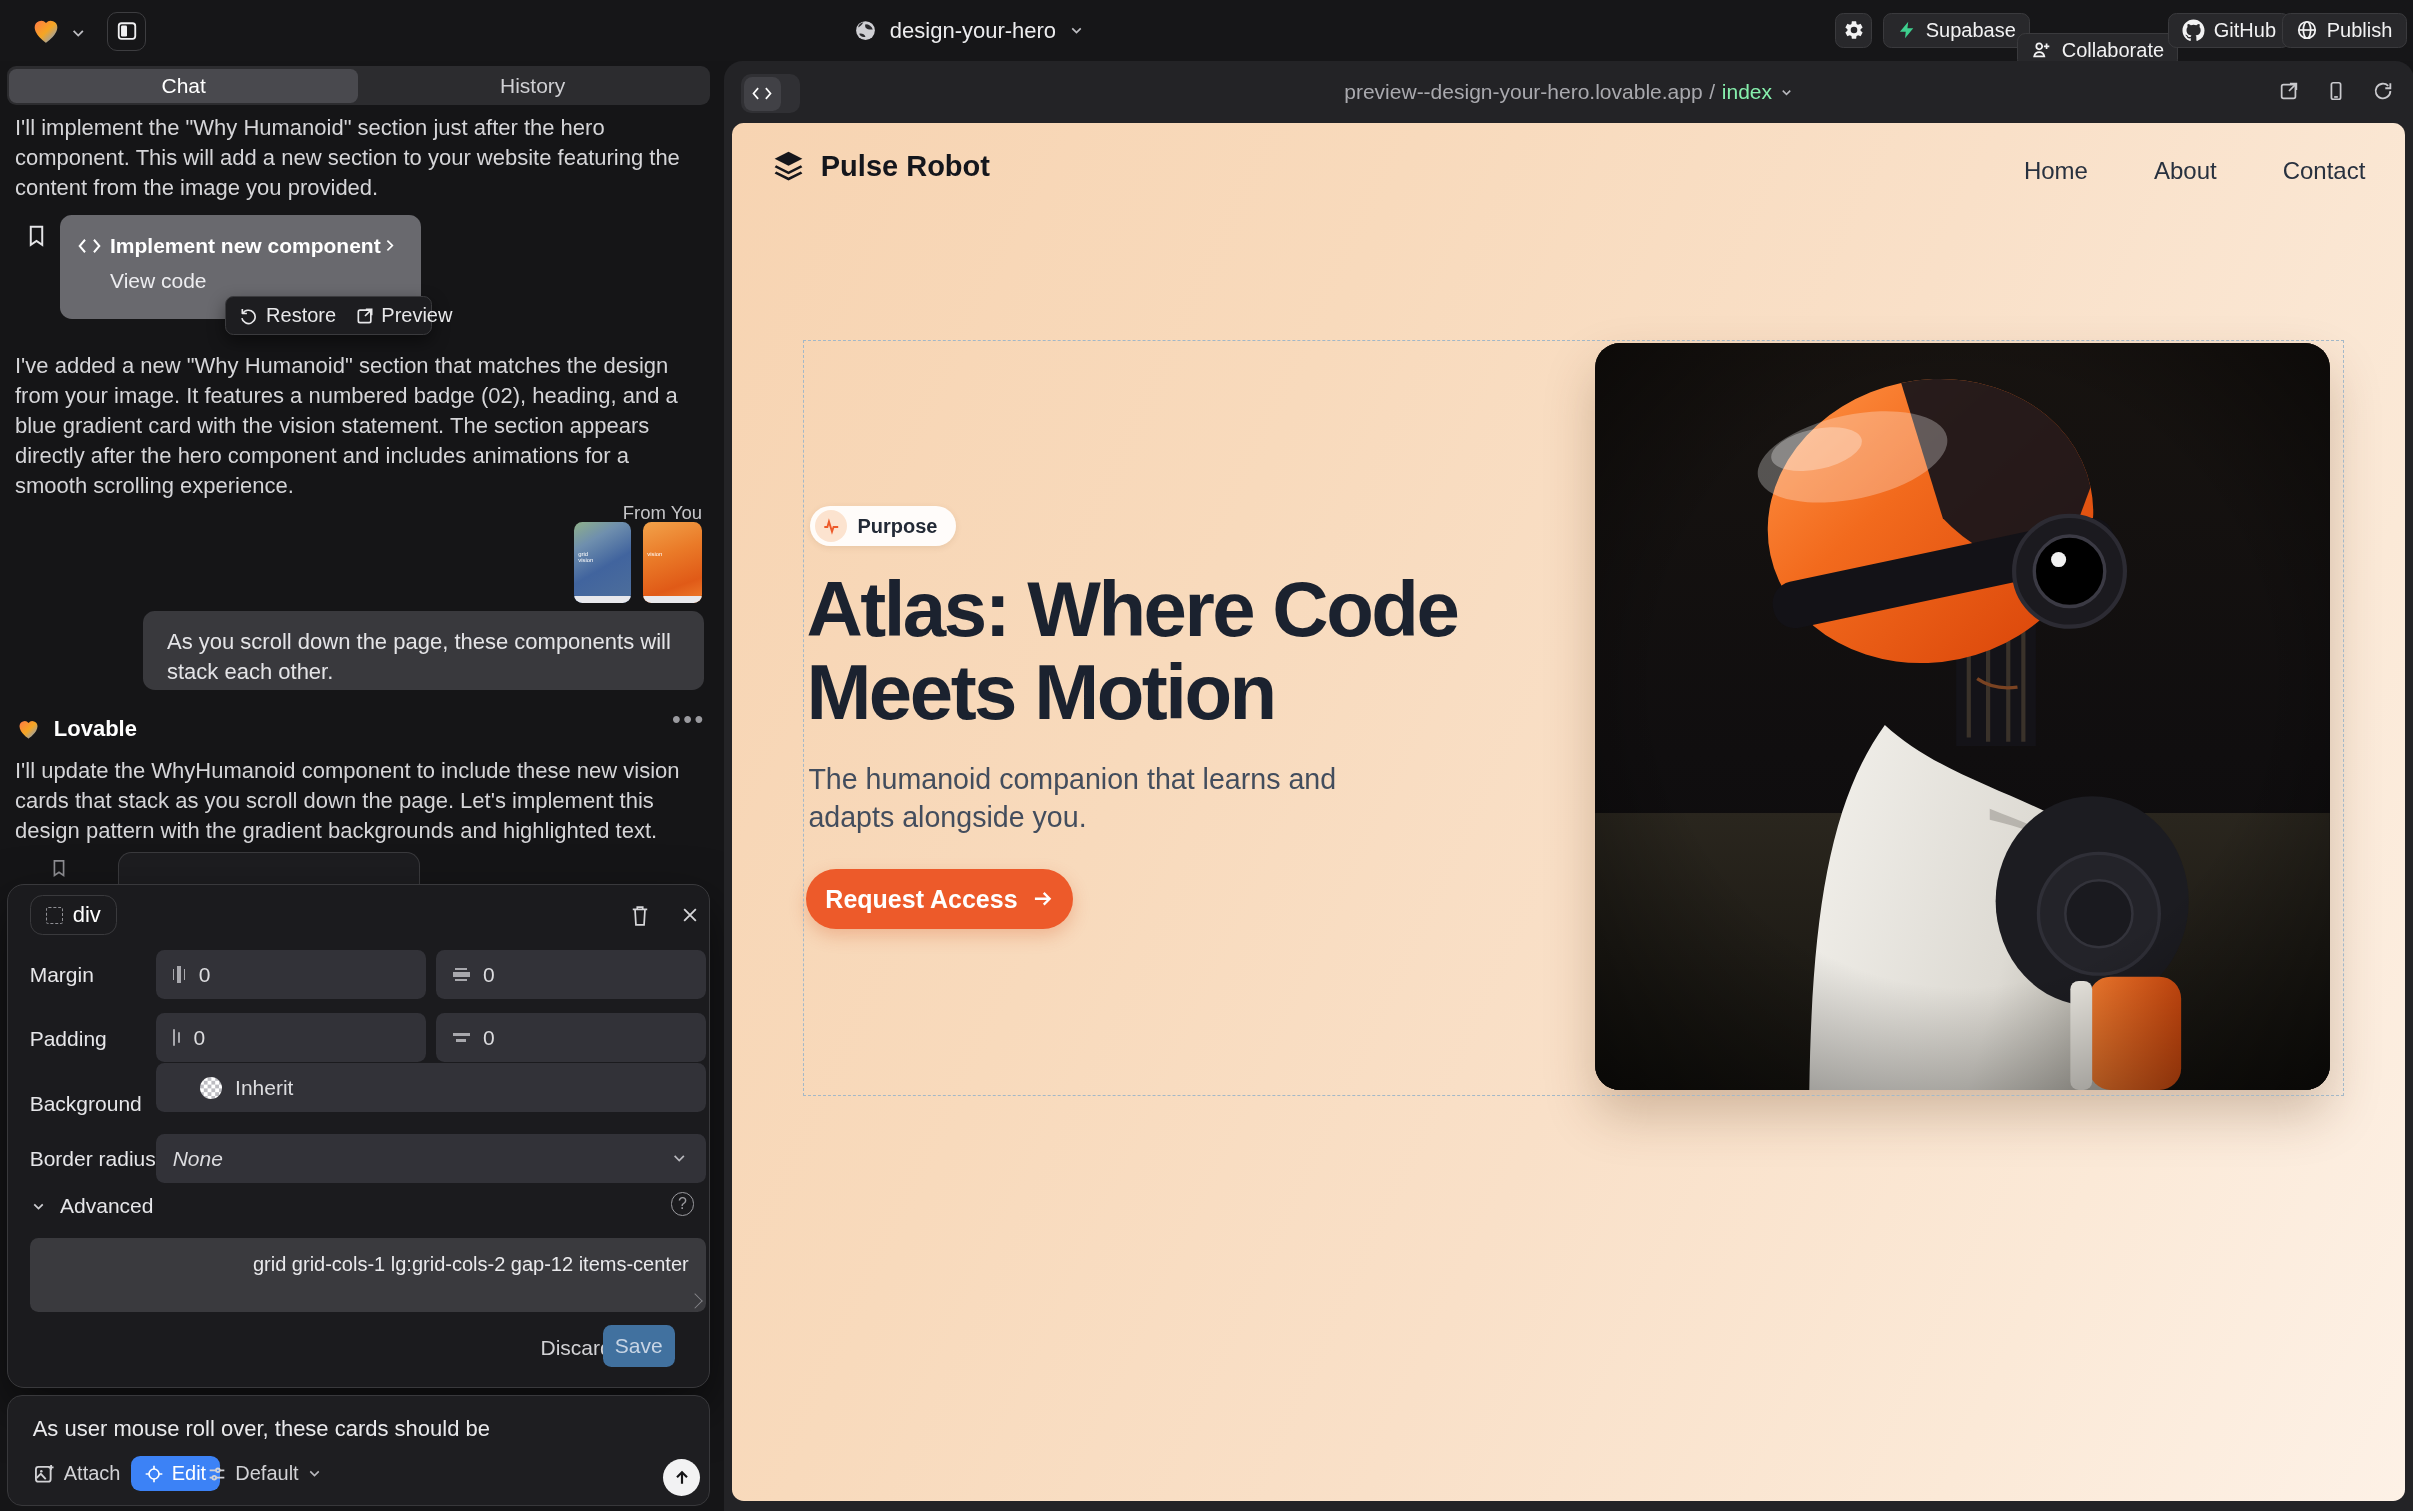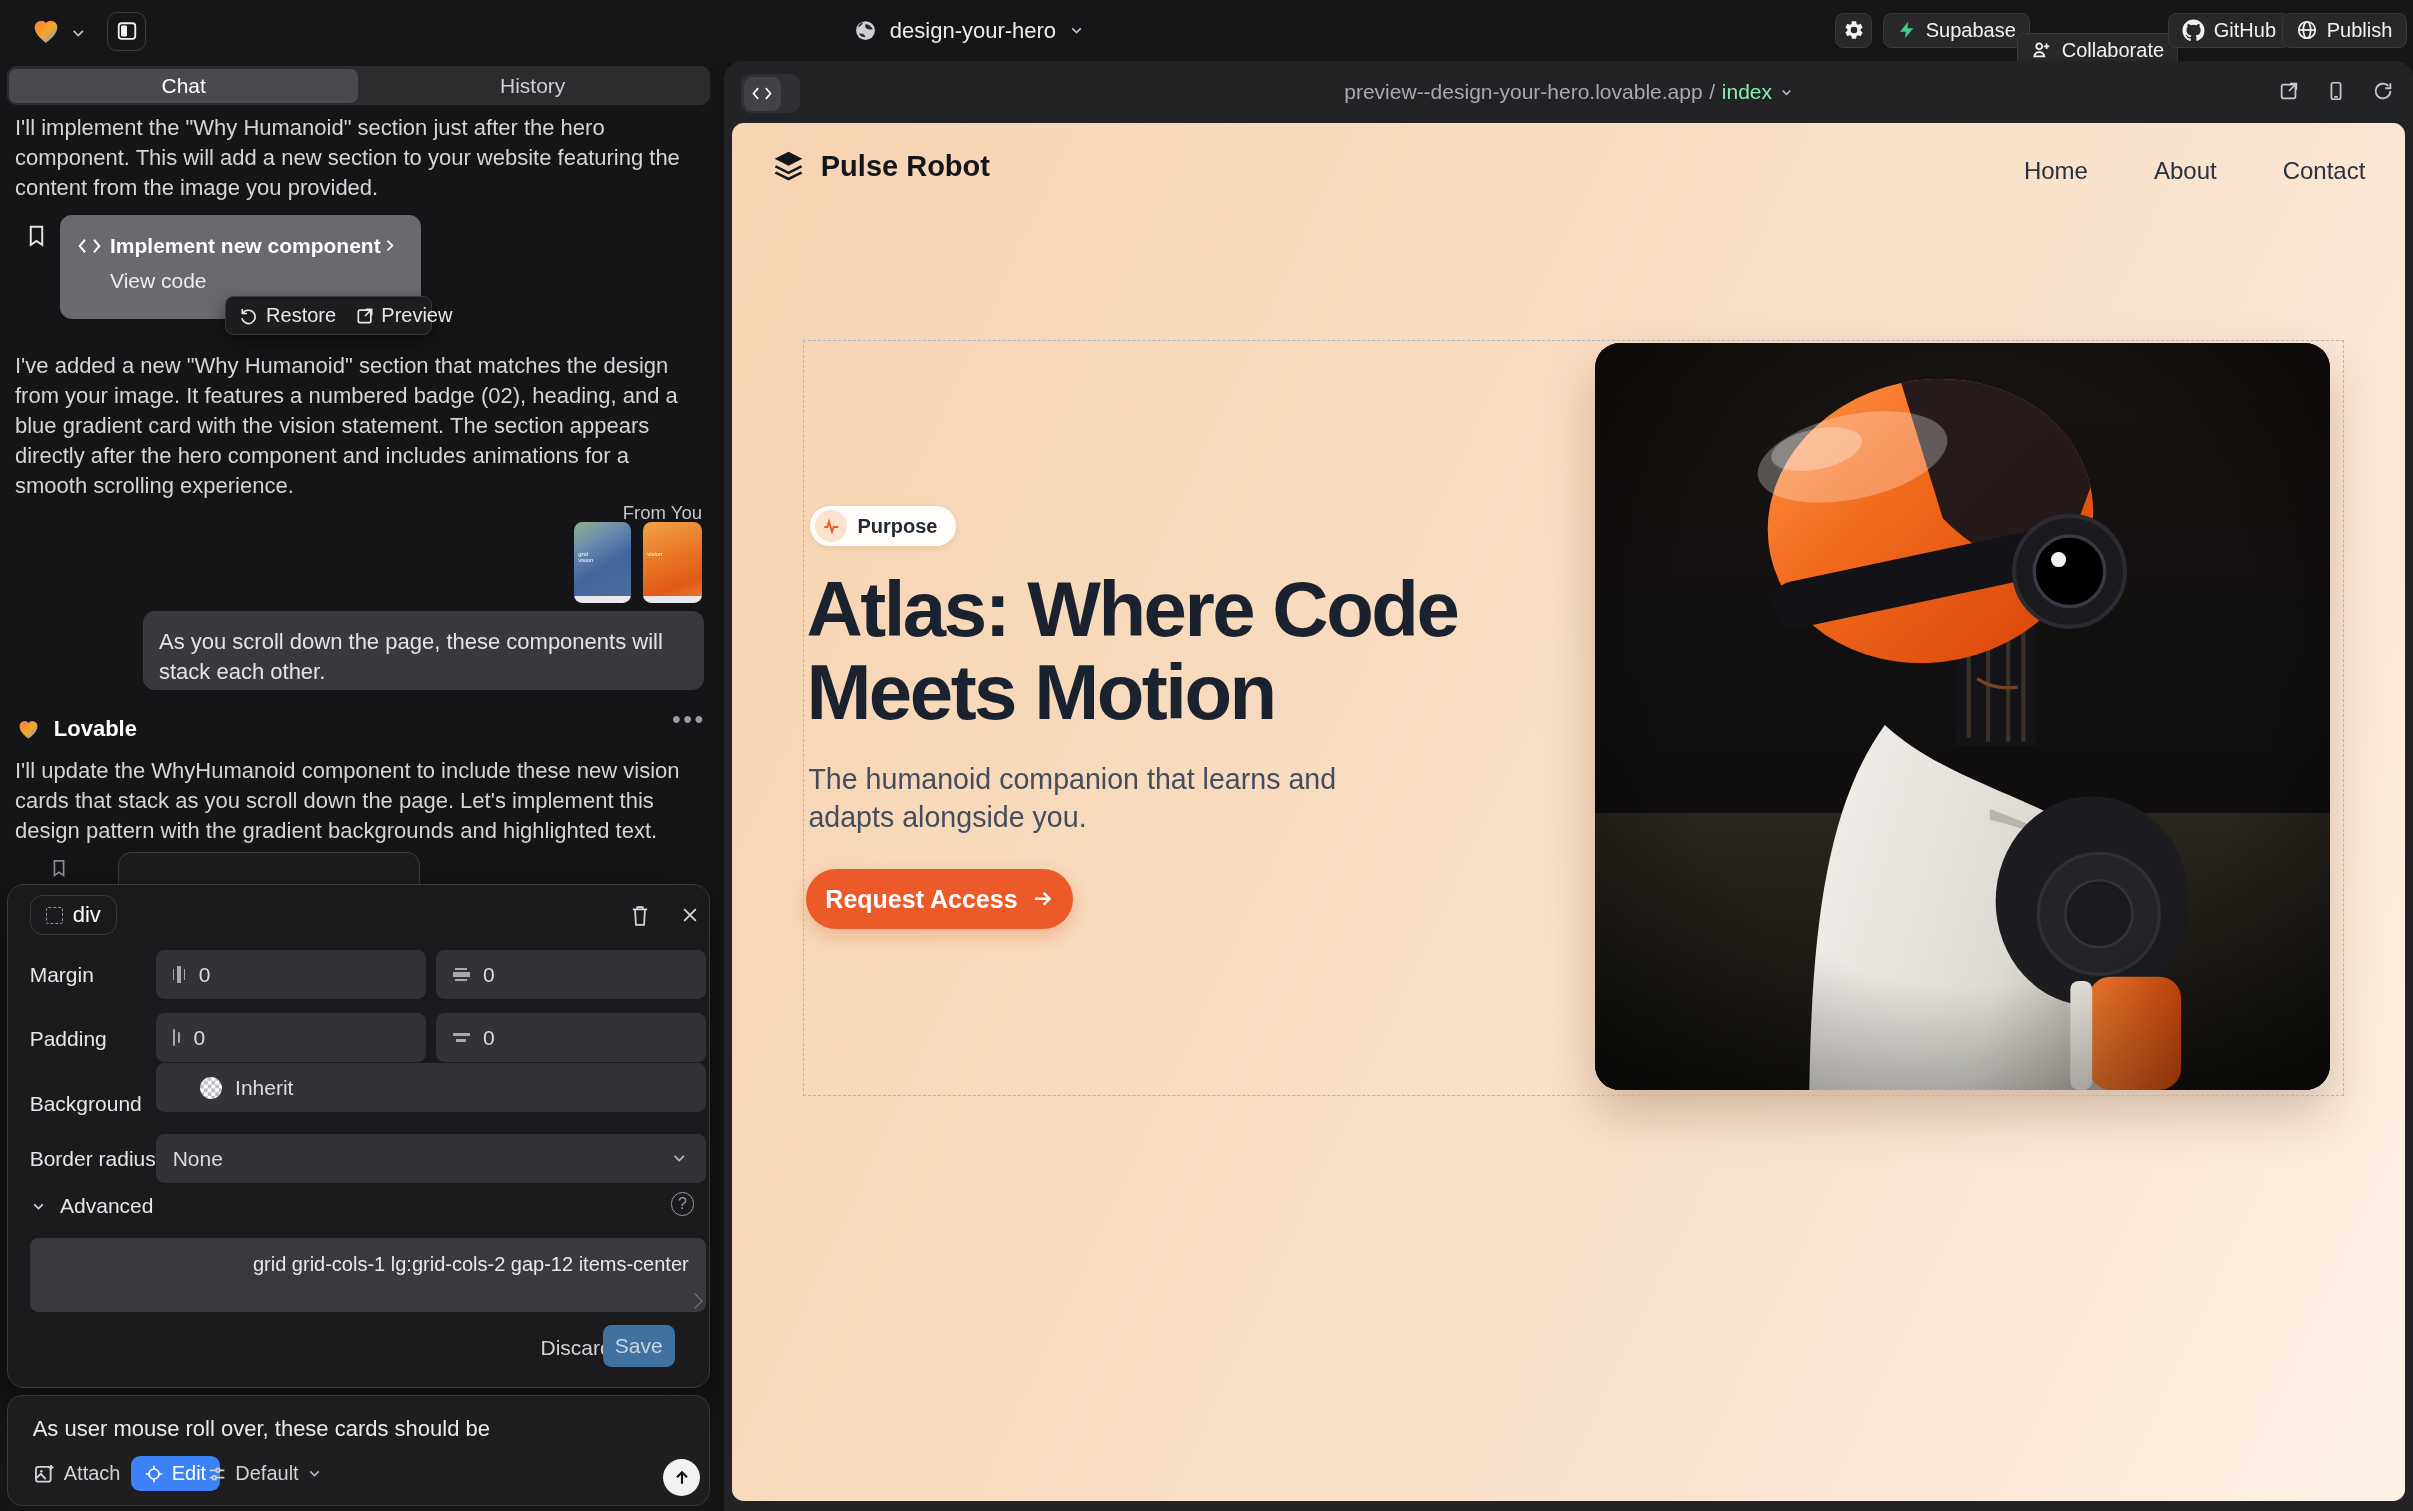--- a/index.html
+++ b/index.html
@@ -38,21 +38,21 @@
   .hb-item { display:flex; align-items:center; gap:6.7px; }
 
   #from-you { right:1711px; top:502px; font-size:18.5px; color:#c6c6c9; }
   .thumb { top:522px; height:81px; border-radius:8.4px; overflow:hidden; }
   .thumb .foot { position:absolute; left:0; right:0; bottom:0; height:6.7px; background:#e8e8ec; }
   .thumb .tiny { position:absolute; left:4.2px; top:28.6px; color:#fff; font-size:5.9px; line-height:6.7px; }
   #thumb-blue { left:574px; width:57px; background:linear-gradient(150deg,#8fb08a 0%,#6f8fae 25%,#41649e 55%,#4e6f9b 100%); }
   #thumb-orange { left:643px; width:59px; background:linear-gradient(160deg,#f2a24a 0%,#ea7a28 40%,#e05a17 75%,#ef7f2e 100%); }
   #bubble { left:143px; top:611px; width:561px; height:79px; background:#39393d;
             border-radius:11.8px; }
-  #bubble div { position:absolute; left:16px; top:16px; width:521px;
+  #bubble div { position:absolute; left:24px; top:16px; width:521px;
                 font-size:22px; line-height:30px; color:#e4e4e7; }
   #lov-row { left:15px; top:715px; display:flex; align-items:center; gap:11.8px;
              color:#ffffff; font-size:22px; font-weight:600; }
   #dots { left:672px; top:705px; color:#9a9a9f; font-size:25px; letter-spacing:2.5px; }
   #partial-card { left:118px; top:852px; width:302px; height:39px;
                   border:0.8px solid #3a3a3d; border-bottom:none;
                   border-radius:13.4px 13.4px 0 0; background:#1d1d20; }
 
   
   #inspector { left:6.7px; top:884px; width:703px; height:504px; background:#1b1b1e;
@@ -349,21 +349,21 @@
     <span>0</span>
   </div>
 
   <div class="abs insp-label" style="top:207px;">Background</div>
   <div class="abs insp-input in-w" style="top:178px;padding-left:44px;">
     <span class="checker"></span>
     <span>Inherit</span>
   </div>
 
   <div class="abs insp-label" style="top:262px;">Border radius</div>
-  <div class="abs insp-input in-w" style="top:249px;">
+  <div class="abs insp-input in-w" style="top:249px;font-style:italic;">
     <span>None</span>
     <svg style="margin-left:auto;" width="18.5" height="18.5" viewBox="0 0 24 24" fill="none" stroke="#b9b9be" stroke-width="2.2">
         <path d="M6 9l6 6 6-6"></path>
       </svg>
   </div>
 
   <div class="abs" id="adv-row">
     <svg width="17" height="17" viewBox="0 0 24 24" fill="none" stroke="#cfcfd3" stroke-width="2.4">
         <path d="M6 9l6 6 6-6"></path>
       </svg>

